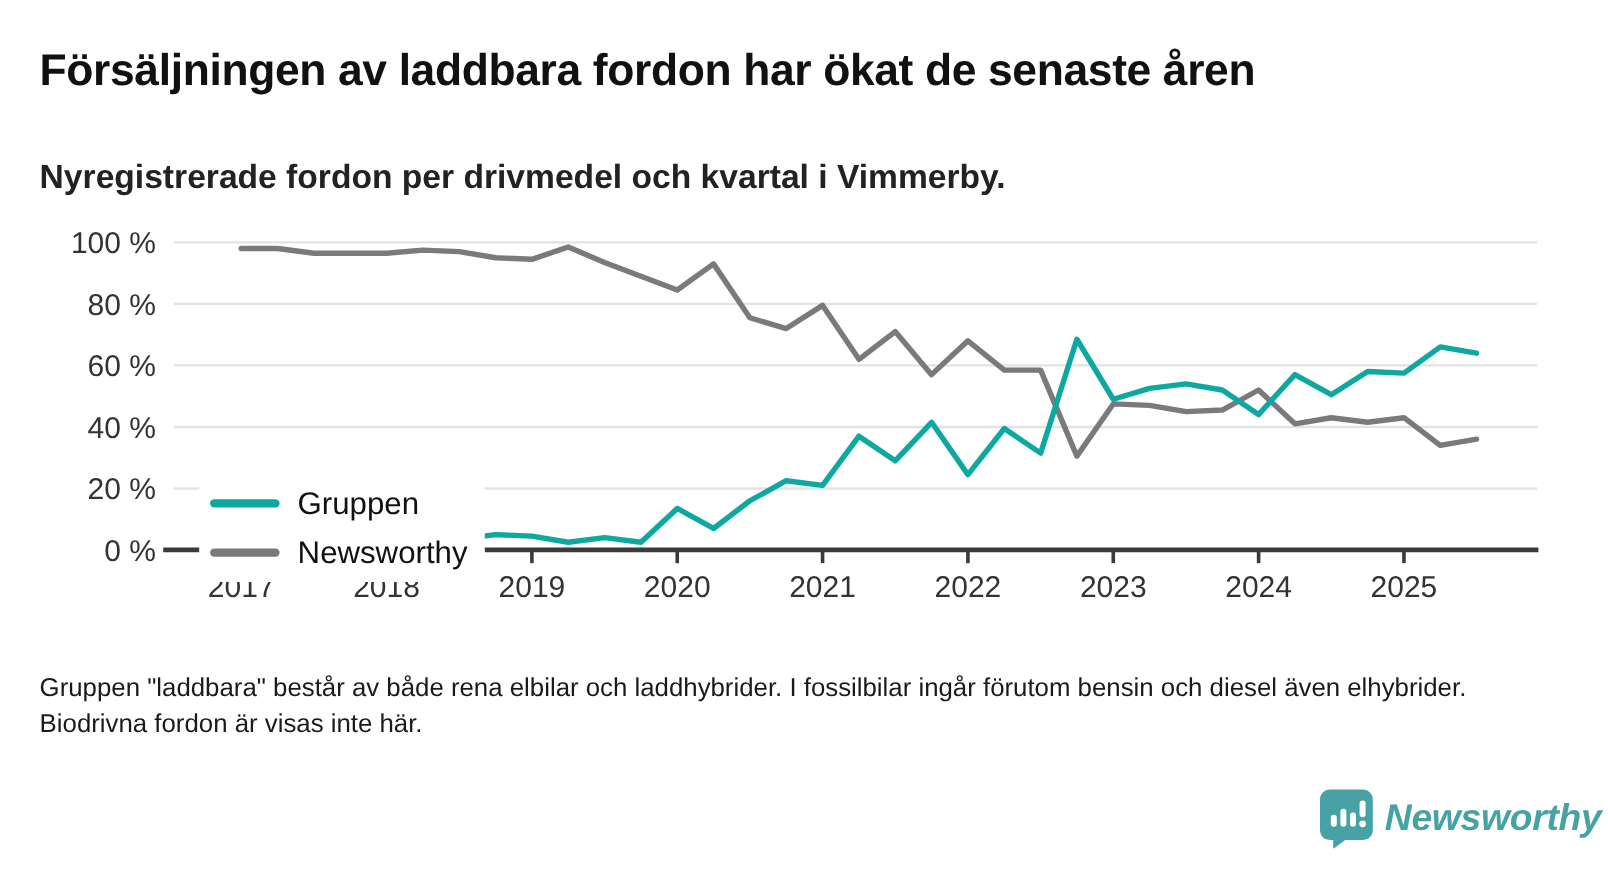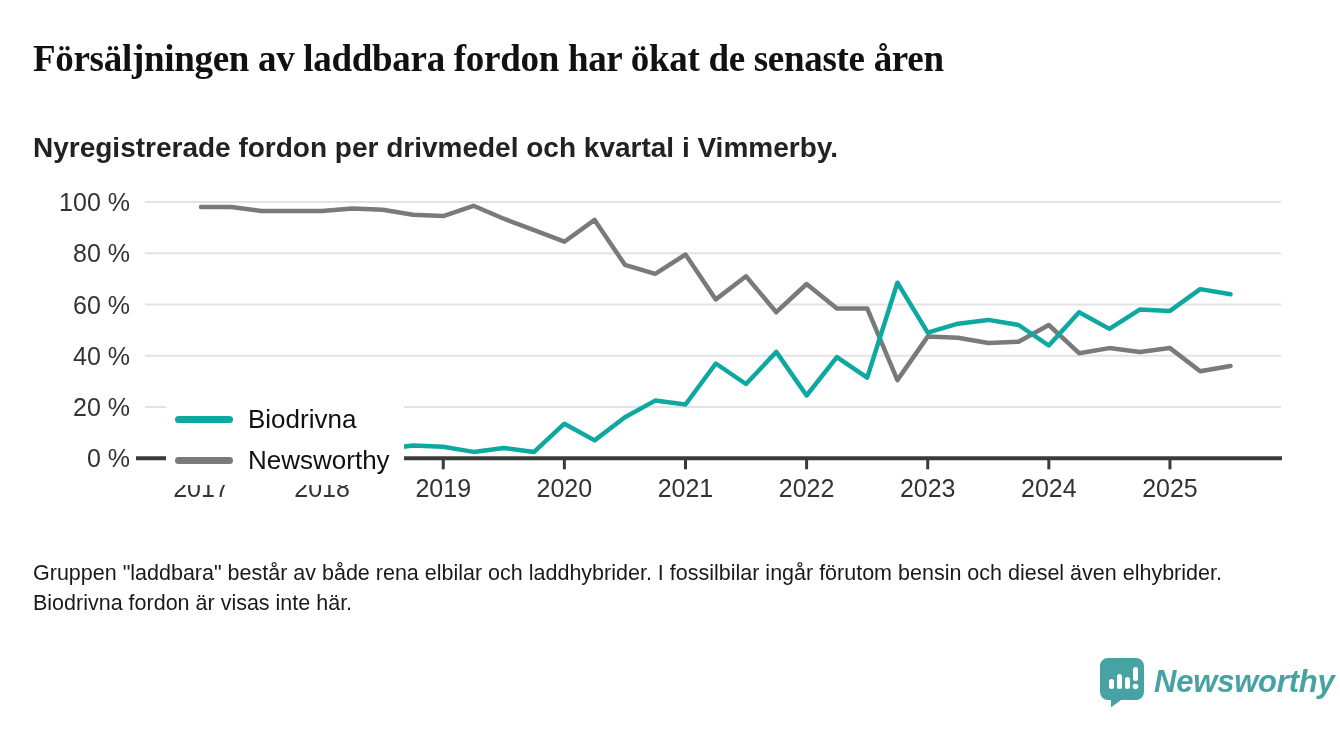--- a/index.html
+++ b/index.html
@@ -2,21 +2,21 @@
 <html><head>
 <meta charset="utf-8">
 <style>
   html,body{margin:0;padding:0;background:#fff;}
   .page{
     position:relative;width:1340px;height:733px;background:#ffffff;
     font-family:"Liberation Sans", sans-serif;overflow:hidden;
   }
   .title{
     position:absolute;left:33px;top:36px;margin:0;
-    font-size:37px;font-weight:700;color:#111;letter-spacing:-.3px;line-height:46px;font-family:Liberation Serif, serif;
+    font-size:37px;font-weight:700;color:#111;letter-spacing:-.3px;line-height:46px;
   }
   .subtitle{
     position:absolute;left:33px;top:130px;margin:0;
     font-size:28px;font-weight:700;color:#222;line-height:36px;
   }
   .chart-area{position:absolute;left:0;top:180px;width:1340px;height:340px;}
   .chart-area svg{position:absolute;left:0;top:0;}
   .legend{
     position:absolute;left:166px;top:215px;background:#fff;
     padding:5px 14px 5px 9px;display:flex;flex-direction:column;row-gap:2px;
@@ -74,21 +74,21 @@
         <line x1="1169.96" y1="278.3" x2="1169.96" y2="289.3" stroke="#3a3a3a" stroke-width="3"></line>
         <text x="1169.96" y="317.3" text-anchor="middle" font-size="25" fill="#333333" font-family="Liberation Sans, sans-serif">2025</text>
         <line x1="136" y1="278.3" x2="1282" y2="278.3" stroke="#3a3a3a" stroke-width="4"></line>
         <polyline points="201.0,27.1 231.3,27.1 261.6,31.0 291.8,31.0 322.1,31.0 352.4,28.4 382.7,29.7 413.0,34.8 443.2,36.1 473.5,25.8 503.8,38.7 534.1,50.2 564.4,61.7 594.6,39.9 624.9,84.8 655.2,93.8 685.5,74.5 715.8,119.4 746.0,96.3 776.3,132.2 806.6,104.0 836.9,128.4 867.2,128.4 897.4,200.1 927.7,156.6 958.0,157.8 988.3,163.0 1018.6,161.7 1048.8,145.0 1079.1,173.2 1109.4,168.1 1139.7,171.9 1170.0,168.1 1200.2,191.2 1230.5,186.0" fill="none" stroke="#7a7a7a" stroke-width="4.5" stroke-linejoin="round" stroke-linecap="round"></polyline>
         <polyline points="201.0,271.9 231.3,271.9 261.6,269.3 291.8,268.0 322.1,268.0 352.4,268.0 382.7,269.3 413.0,265.5 443.2,266.8 473.5,271.9 503.8,268.0 534.1,271.9 564.4,243.7 594.6,260.4 624.9,237.3 655.2,220.6 685.5,224.5 715.8,183.5 746.0,204.0 776.3,171.9 806.6,215.5 836.9,177.1 867.2,197.6 897.4,102.7 927.7,152.7 958.0,143.7 988.3,139.9 1018.6,145.0 1048.8,165.5 1079.1,132.2 1109.4,148.9 1139.7,129.6 1170.0,130.9 1200.2,109.1 1230.5,114.3" fill="none" stroke="#0da8a0" stroke-width="4.5" stroke-linejoin="round" stroke-linecap="round"></polyline>
       </svg>
 
     <div class="legend">
       <div class="legend-row">
         <span class="swatch" style="background: rgb(13, 168, 160);"></span>
-        <span class="legend-label">Biodrivna</span>
+        <span class="legend-label">Gruppen</span>
       </div>
       <div class="legend-row">
         <span class="swatch" style="background: rgb(122, 122, 122);"></span>
         <span class="legend-label">Newsworthy</span>
       </div>
     </div>
   </div>
 
   <p class="footnote">Gruppen "laddbara" består av både rena elbilar och laddhybrider. I fossilbilar ingår förutom bensin och diesel även elhybrider. Biodrivna fordon är visas inte här.</p>
 

